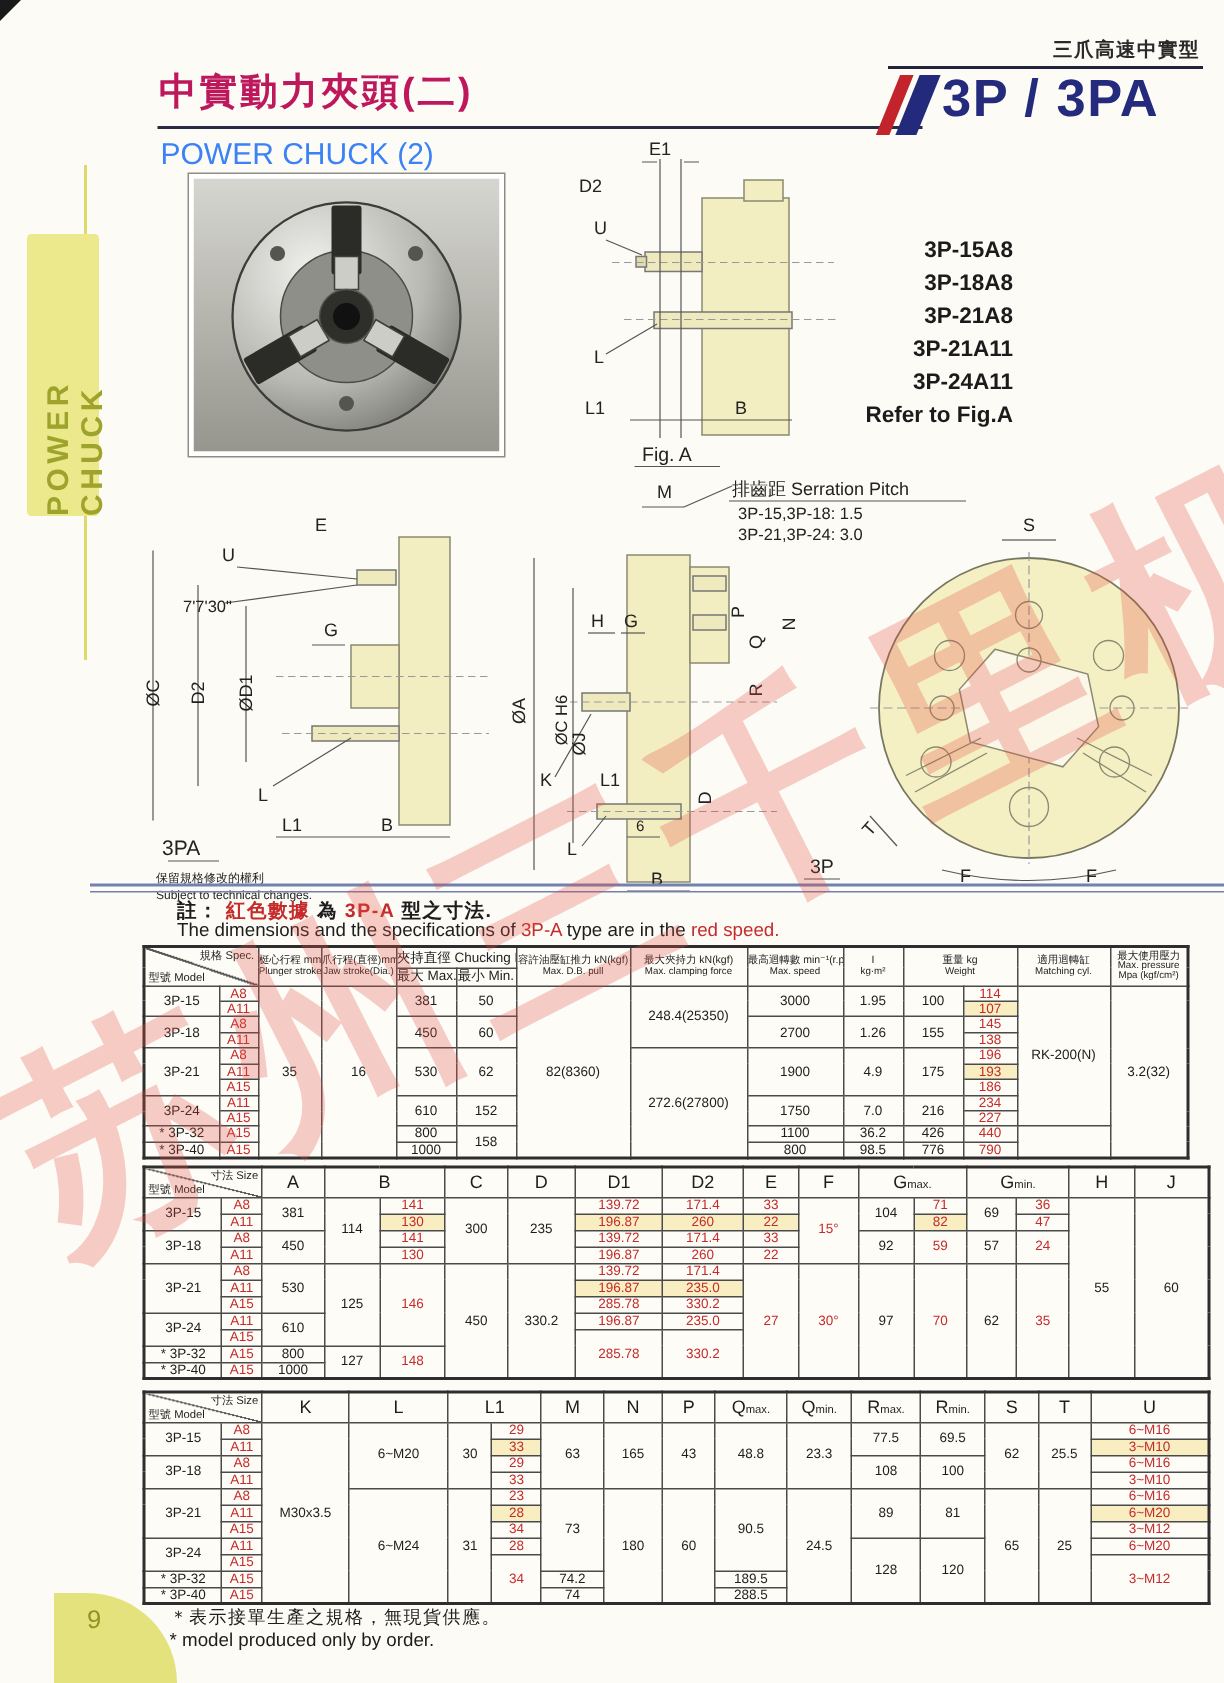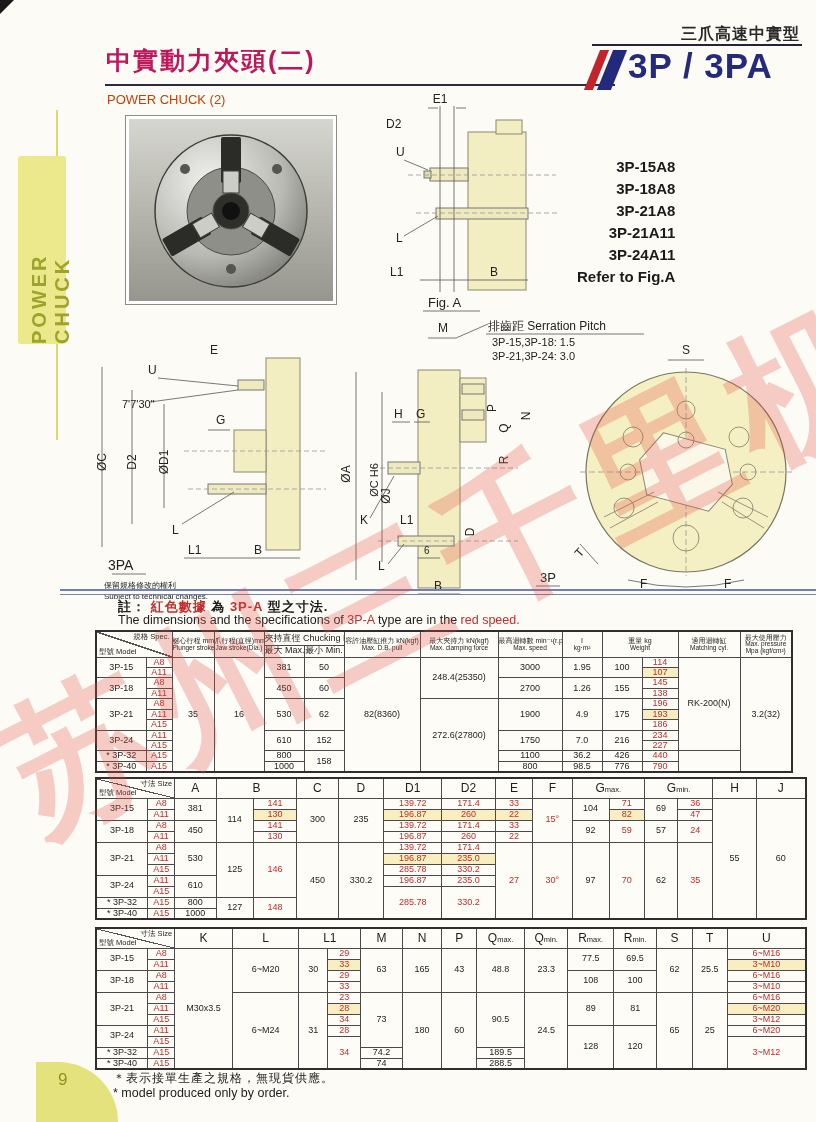--- a/index.html
+++ b/index.html
@@ -7,25 +7,25 @@
         font-family:"Liberation Sans","DejaVu Sans",sans-serif;overflow:hidden;color:#1d1d1d;}
   .abs{position:absolute;}
   
   .corner-mark{left:0;top:0;width:0;height:0;border-left:14px solid #1a1a1a;border-bottom:14px solid transparent;}
   
   .side-line{left:56px;top:110px;width:2px;height:330px;background:#ddda6a;}
   .side-tab{left:18px;top:156px;width:48px;height:188px;background:#ece98c;border-radius:3px;}
   .side-tab span{position:absolute;left:10px;top:8px;writing-mode:vertical-rl;transform:rotate(180deg);
         font-size:20px;letter-spacing:3px;color:#9ea32b;font-weight:bold;}
   
-  .corner-cn{right:16px;top:24px;font-size:16px;font-weight:bold;color:#2a2a2a;letter-spacing:1px;}
+  .corner-cn{right:16px;top:24px;font-size:13px;font-weight:bold;color:#2a2a2a;letter-spacing:1px;}
   .corner-rule{left:592px;top:44px;width:210px;height:2px;background:#23243c;}
   .title-cn{left:106px;top:44px;font-size:25px;font-weight:bold;letter-spacing:2px;color:#be185d;}
   .title-rule{left:105px;top:84px;width:510px;height:2px;background:#2b2b44;}
-  .title-en{left:107px;top:92px;font-size:13px;color:#c2410c;}
+  .title-en{left:107px;top:92px;font-size:20px;color:#3b82f6;}
   .slash{top:50px;height:40px;transform:skewX(-22deg);}
   .slash.red{left:592px;width:9px;background:#c3242c;}
   .slash.blue{left:605px;width:14px;background:#232a7c;}
   .series{left:628px;top:46px;font-size:35px;font-weight:bold;color:#242a7c;letter-spacing:1px;}
   
   .photo{left:125px;top:115px;width:212px;height:190px;border:1px solid #8d8d85;background:#fff;padding:3px;box-sizing:border-box;}
   
   .model-list{left:577px;top:156px;font-size:15px;font-weight:bold;line-height:22px;color:#1b1b1b;text-align:right;}
   
   .dbl-rule{left:60px;top:589px;width:756px;height:3px;border-top:2px solid #7280b2;border-bottom:1px solid #7280b2;}

